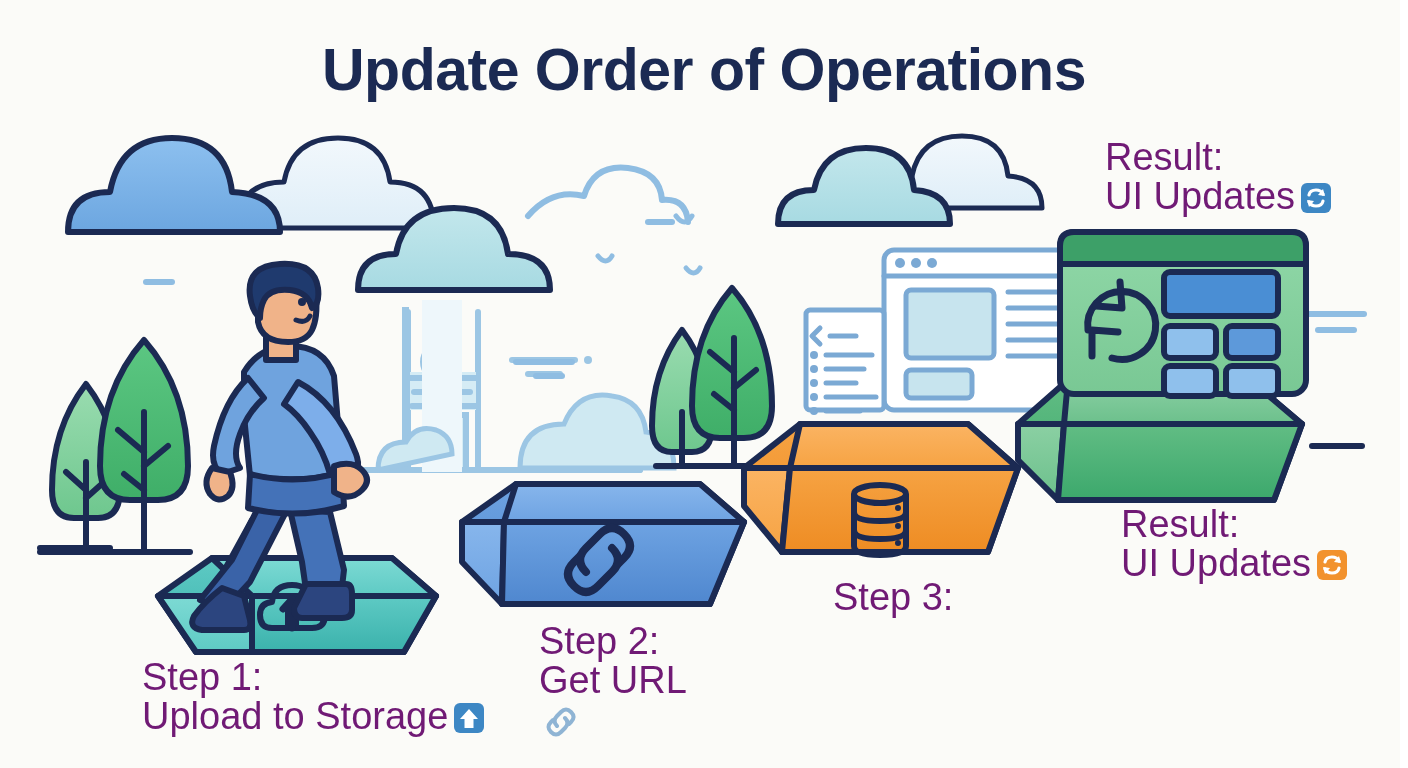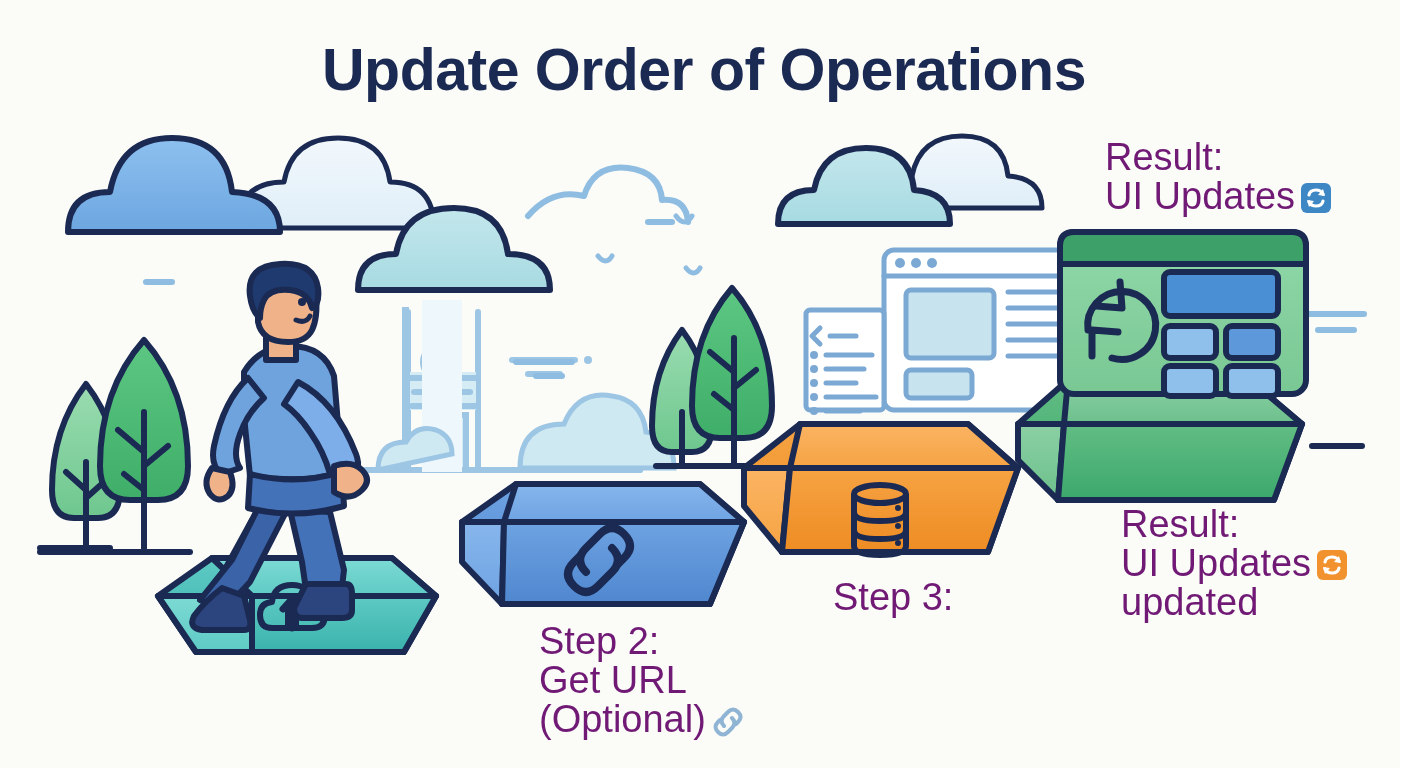--- a/index.html
+++ b/index.html
@@ -350,26 +350,36 @@
       <rect x="1164" y="272" width="114" height="44" rx="6" fill="#4a8ed4" stroke="#1b2a53" stroke-width="6"></rect>
       <rect x="1164" y="326" width="52" height="32" rx="6" fill="#8fc0ec" stroke="#1b2a53" stroke-width="6"></rect>
       <rect x="1226" y="326" width="52" height="32" rx="6" fill="#5d99da" stroke="#1b2a53" stroke-width="6"></rect>
       <rect x="1164" y="366" width="52" height="30" rx="6" fill="#8fc0ec" stroke="#1b2a53" stroke-width="6"></rect>
       <rect x="1226" y="366" width="52" height="30" rx="6" fill="#8fc0ec" stroke="#1b2a53" stroke-width="6"></rect>
     </g>
   </svg>
 
   <div class="title">Update Order of Operations</div>
 
+  <div class="caption" id="cap-step1">
+    <span class="cap-line">Step 1:</span>
+    <span class="cap-line">
+      <span>Upload to Storage</span><span class="emoji-badge badge-blue">
+        <svg class="badge-glyph" viewBox="0 0 30 30" aria-hidden="true">
+          <path d="M15 6 L24 16 L19.5 16 L19.5 25 L10.5 25 L10.5 16 L6 16 Z" fill="#ffffff"></path>
+        </svg>
+      </span>
+    </span>
+  </div>
 
   <div class="caption" id="cap-step2">
     <span class="cap-line">Step 2:</span>
     <span class="cap-line">Get URL</span>
     <span class="cap-line">
-      <span>(Optional)</span><span class="link-emoji">
+      <span class="link-emoji">
         <svg viewBox="0 0 32 30" aria-hidden="true">
           <g fill="none" stroke="#8fb4d4" stroke-width="4" stroke-linecap="round">
             <path d="M12 19 q-5 -5 0 -10 l4 -4 q5 -5 10 0 q5 5 0 10 l-2 2"></path>
             <path d="M20 11 q5 5 0 10 l-4 4 q-5 5 -10 0 q-5 -5 0 -10 l2 -2"></path>
           </g>
         </svg>
       </span>
     </span>
   </div>
 
@@ -400,16 +410,15 @@
         <svg class="badge-glyph" viewBox="0 0 30 30" aria-hidden="true">
           <g fill="none" stroke="#ffffff" stroke-width="3.2" stroke-linecap="round" stroke-linejoin="round">
             <path d="M8 12 q1 -5 7 -5 q5 0 7 4"></path>
             <path d="M22 18 q-1 5 -7 5 q-5 0 -7 -4"></path>
           </g>
           <path d="M22 6 L24 13 L17 12 Z" fill="#ffffff"></path>
           <path d="M8 24 L6 17 L13 18 Z" fill="#ffffff"></path>
         </svg>
       </span>
     </span>
-    <span class="cap-line">updated</span>
   </div>
 
 </div>
 
 </body></html>

